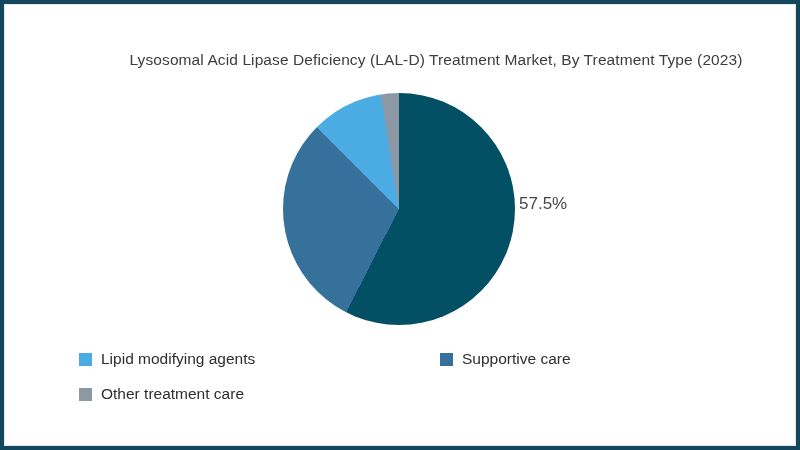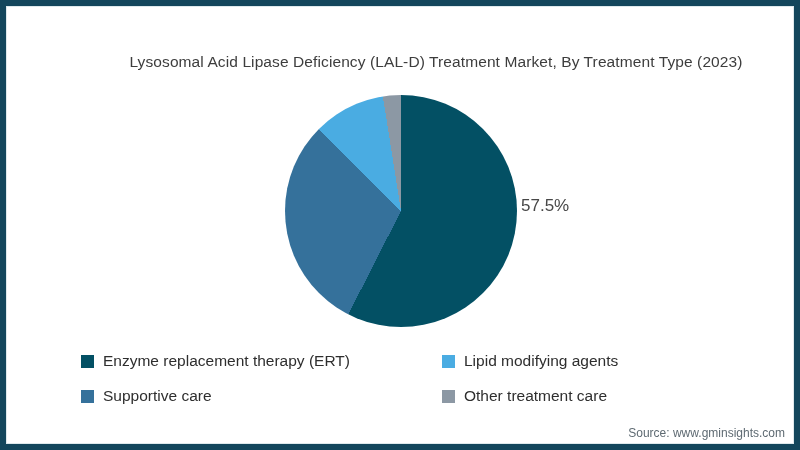--- a/index.html
+++ b/index.html
@@ -1,21 +1,21 @@
 <!DOCTYPE html>
 <html><head>
 <meta charset="utf-8">
 <style>
   html,body{margin:0;padding:0;background:#ffffff;}
   body{font-family:"Liberation Sans","DejaVu Sans",sans-serif;}
   .frame{
     position:relative;
     width:800px;height:450px;
     box-sizing:border-box;
-    border:6px solid #fca5a5;
+    border:4px solid #fca5a5;
     background:#ffffff;
     overflow:hidden;
   }
   .content{
     position:absolute;
     inset:0;
     border:1px solid #dfe9ec;
     box-sizing:border-box;
   }
   .chart-title{
@@ -76,33 +76,28 @@
   <div class="content">
 
     <div class="chart-title">Lysosomal Acid Lipase Deficiency (LAL-D) Treatment Market, By Treatment Type (2023)</div>
 
     <div class="pie" style="background: conic-gradient(rgb(3, 80, 100) 0deg, rgb(3, 80, 100) 207deg, rgb(53, 113, 155) 207deg, rgb(53, 113, 155) 315deg, rgb(74, 172, 226) 315deg, rgb(74, 172, 226) 351deg, rgb(140, 152, 164) 351deg, rgb(140, 152, 164) 360deg);"></div>
 
     <div class="pct-label">57.5%</div>
 
     <div class="legend">
       <div class="legend-item">
-        <span class="swatch" style="background: rgb(3, 80, 100);"></span>
-        <span class="legend-label">Enzyme replacement therapy (ERT)</span>
-      </div>
-      <div class="legend-item">
         <span class="swatch" style="background: rgb(74, 172, 226);"></span>
         <span class="legend-label">Lipid modifying agents</span>
       </div>
       <div class="legend-item">
         <span class="swatch" style="background: rgb(53, 113, 155);"></span>
         <span class="legend-label">Supportive care</span>
       </div>
       <div class="legend-item">
         <span class="swatch" style="background: rgb(140, 152, 164);"></span>
         <span class="legend-label">Other treatment care</span>
       </div>
     </div>
 
-    <div class="source">Source: www.gminsights.com</div>
 
   </div>
 </div>
 
 </body></html>

